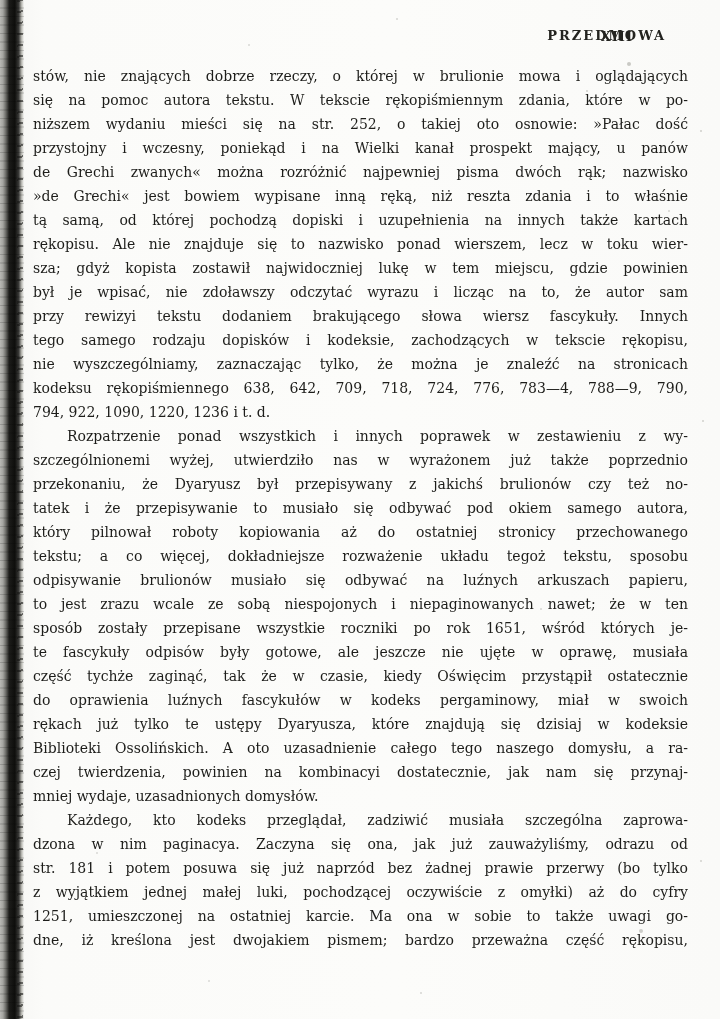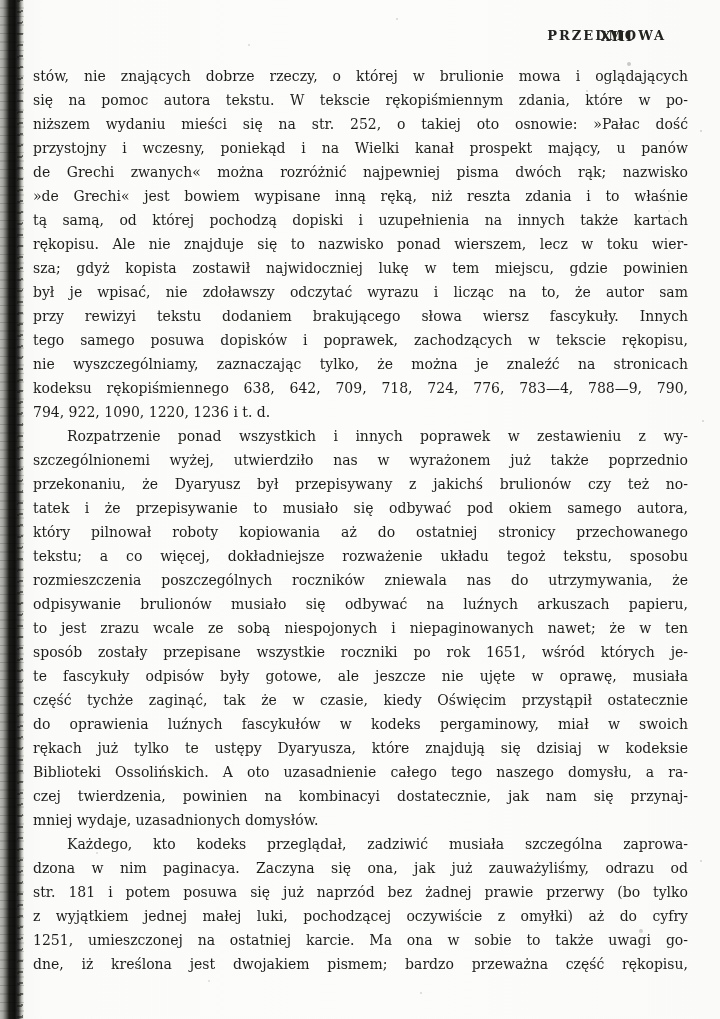--- a/index.html
+++ b/index.html
@@ -91,31 +91,30 @@
       <div class="line">się na pomoc autora tekstu. W tekscie rękopiśmiennym zdania, które w po-</div>
       <div class="line">niższem wydaniu mieści się na str. 252, o takiej oto osnowie: »Pałac dość</div>
       <div class="line">przystojny i wczesny, poniekąd i na Wielki kanał prospekt mający, u panów</div>
       <div class="line">de Grechi zwanych« można rozróżnić najpewniej pisma dwóch rąk; nazwisko</div>
       <div class="line">»de Grechi« jest bowiem wypisane inną ręką, niż reszta zdania i to właśnie</div>
       <div class="line">tą samą, od której pochodzą dopiski i uzupełnienia na innych także kartach</div>
       <div class="line">rękopisu. Ale nie znajduje się to nazwisko ponad wierszem, lecz w toku wier-</div>
       <div class="line">sza; gdyż kopista zostawił najwidoczniej lukę w tem miejscu, gdzie powinien</div>
       <div class="line">był je wpisać, nie zdoławszy odczytać wyrazu i licząc na to, że autor sam</div>
       <div class="line">przy rewizyi tekstu dodaniem brakującego słowa wiersz fascykuły. Innych</div>
-      <div class="line">tego samego posuwa dopisków i poprawek, zachodzących w tekscie rękopisu,</div>
+      <div class="line">tego samego rodzaju dopisków i kodeksie, zachodzących w tekscie rękopisu,</div>
       <div class="line">nie wyszczególniamy, zaznaczając tylko, że można je znaleźć na stronicach</div>
       <div class="line">kodeksu rękopiśmiennego 638, 642, 709, 718, 724, 776, 783—4, 788—9, 790,</div>
       <div class="line short">794, 922, 1090, 1220, 1236 i t. d.</div>
       <div class="line indent">Rozpatrzenie ponad wszystkich i innych poprawek w zestawieniu z wy-</div>
       <div class="line">szczególnionemi wyżej, utwierdziło nas w wyrażonem już także poprzednio</div>
       <div class="line">przekonaniu, że Dyaryusz był przepisywany z jakichś brulionów czy też no-</div>
       <div class="line">tatek i że przepisywanie to musiało się odbywać pod okiem samego autora,</div>
       <div class="line">który pilnował roboty kopiowania aż do ostatniej stronicy przechowanego</div>
       <div class="line">tekstu; a co więcej, dokładniejsze rozważenie układu tegoż tekstu, sposobu</div>
-      <div class="line">rozmieszczenia poszczególnych roczników zniewala nas do utrzymywania, że</div>
       <div class="line">odpisywanie brulionów musiało się odbywać na luźnych arkuszach papieru,</div>
       <div class="line">to jest zrazu wcale ze sobą niespojonych i niepaginowanych nawet; że w ten</div>
       <div class="line">sposób zostały przepisane wszystkie roczniki po rok 1651, wśród których je-</div>
       <div class="line">te fascykuły odpisów były gotowe, ale jeszcze nie ujęte w oprawę, musiała</div>
       <div class="line">część tychże zaginąć, tak że w czasie, kiedy Oświęcim przystąpił ostatecznie</div>
       <div class="line">do oprawienia luźnych fascykułów w kodeks pergaminowy, miał w swoich</div>
       <div class="line">rękach już tylko te ustępy Dyaryusza, które znajdują się dzisiaj w kodeksie</div>
       <div class="line">Biblioteki Ossolińskich. A oto uzasadnienie całego tego naszego domysłu, a ra-</div>
       <div class="line">czej twierdzenia, powinien na kombinacyi dostatecznie, jak nam się przynaj-</div>
       <div class="line short">mniej wydaje, uzasadnionych domysłów.</div>

